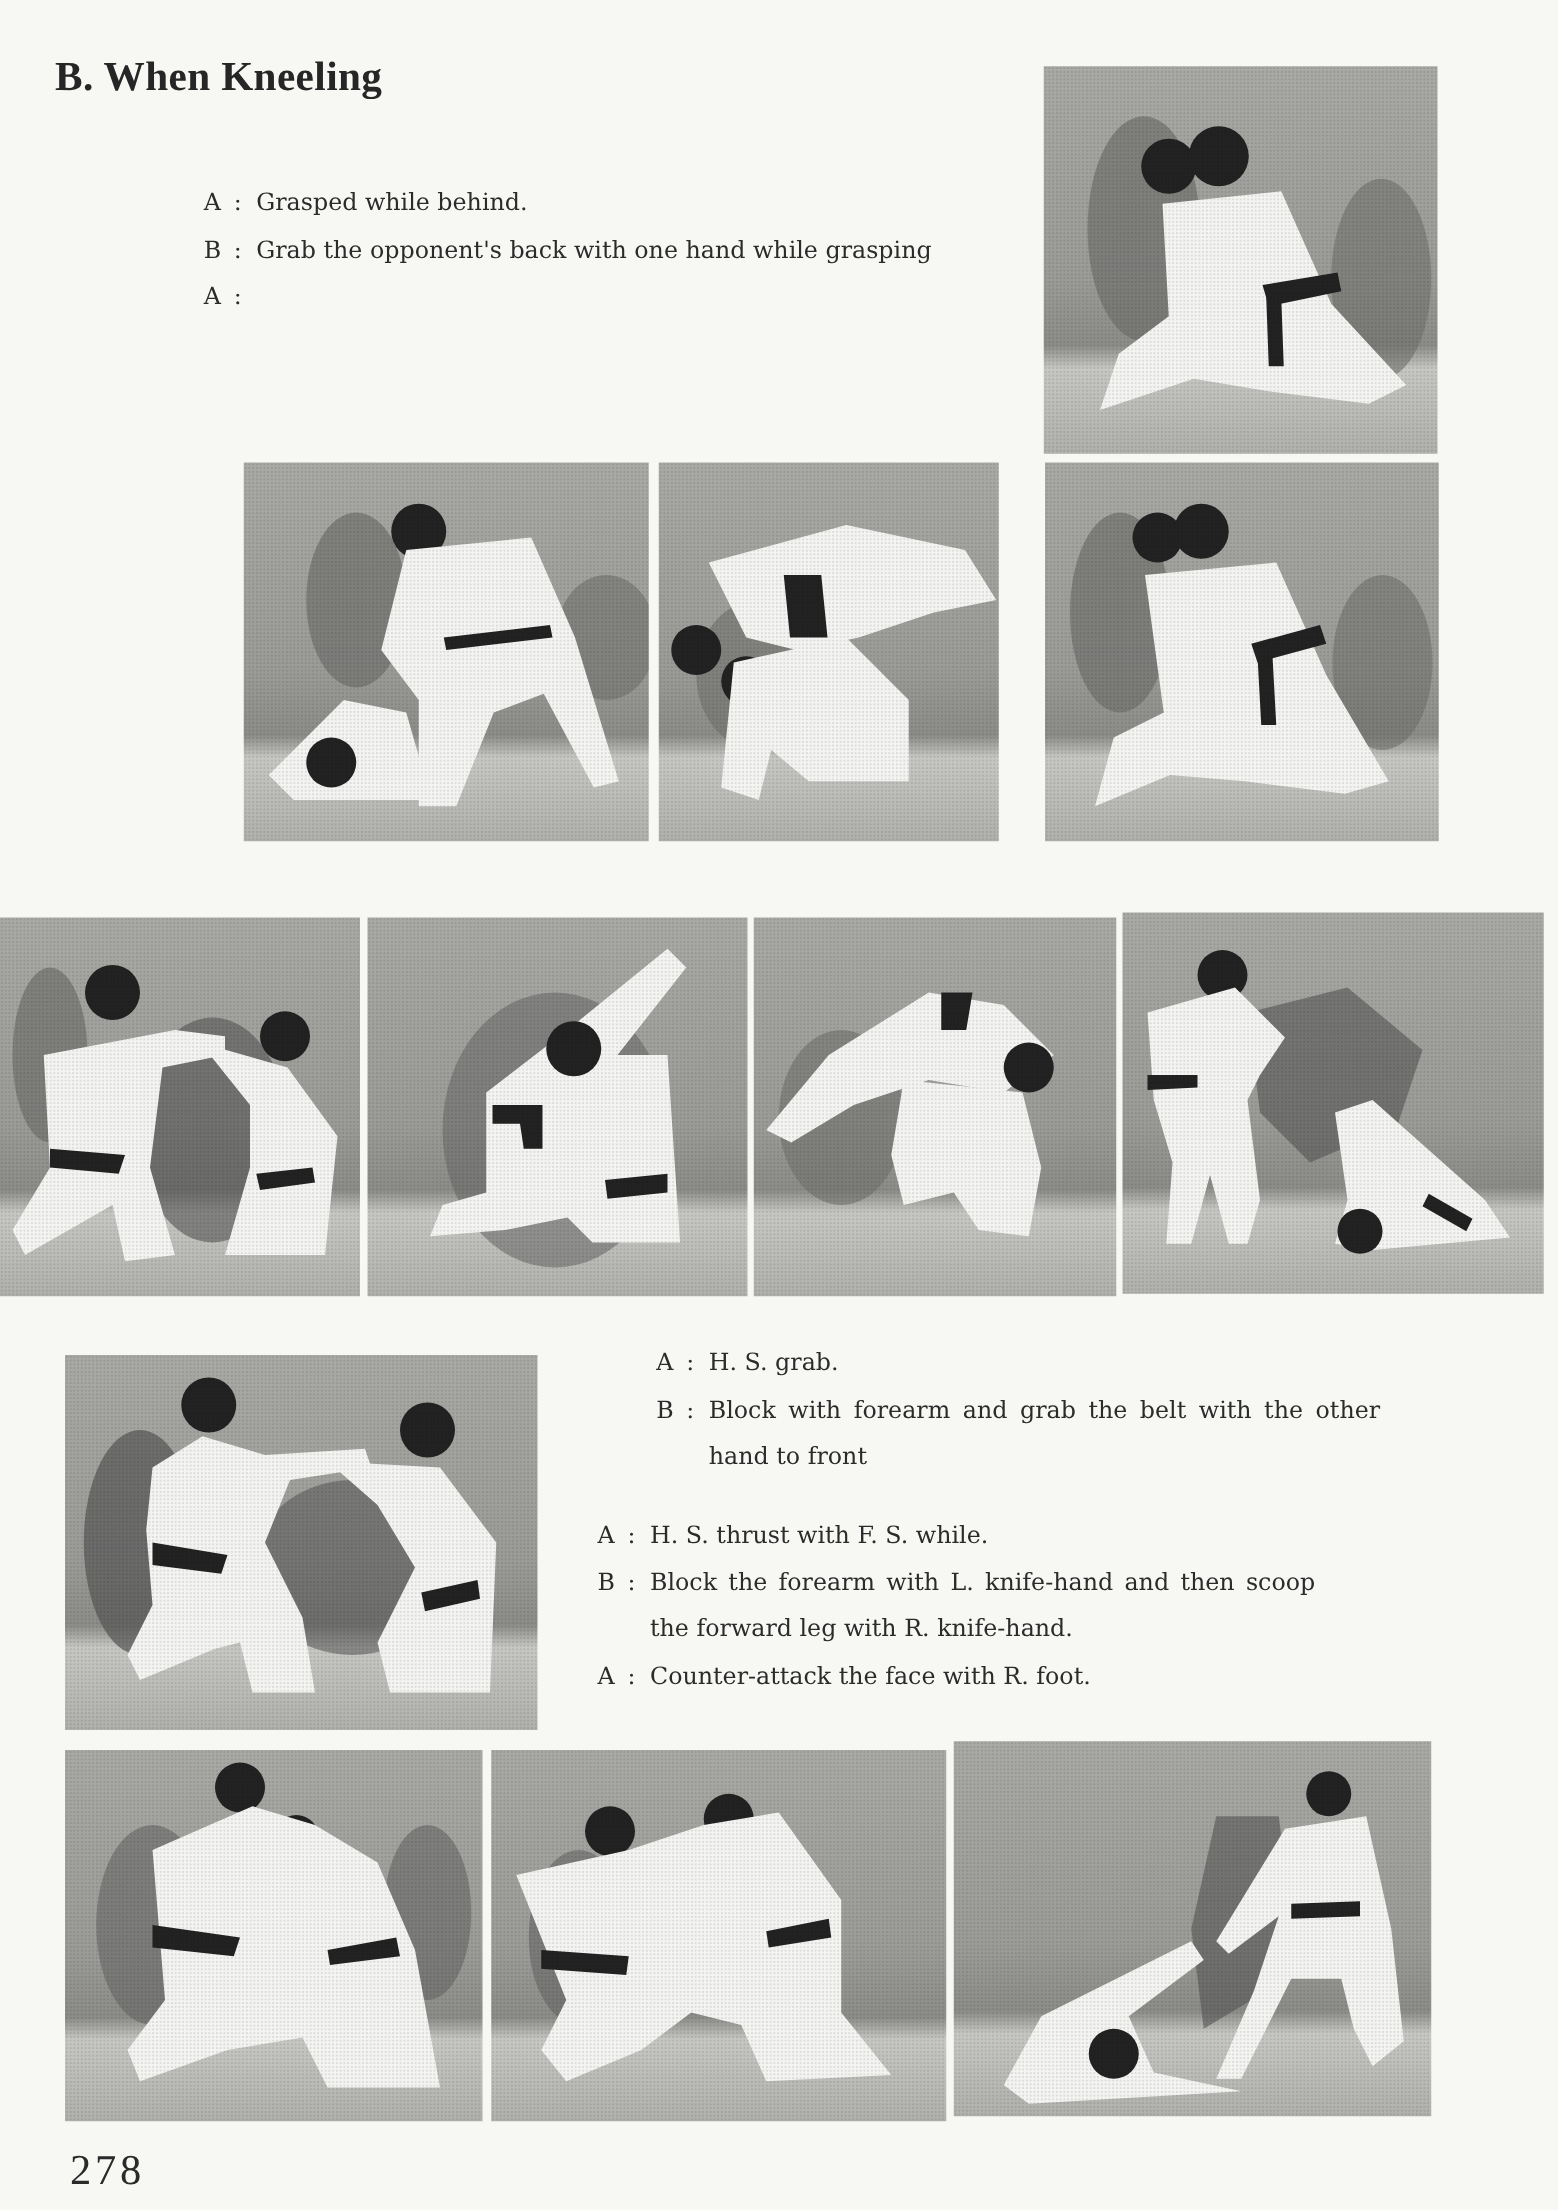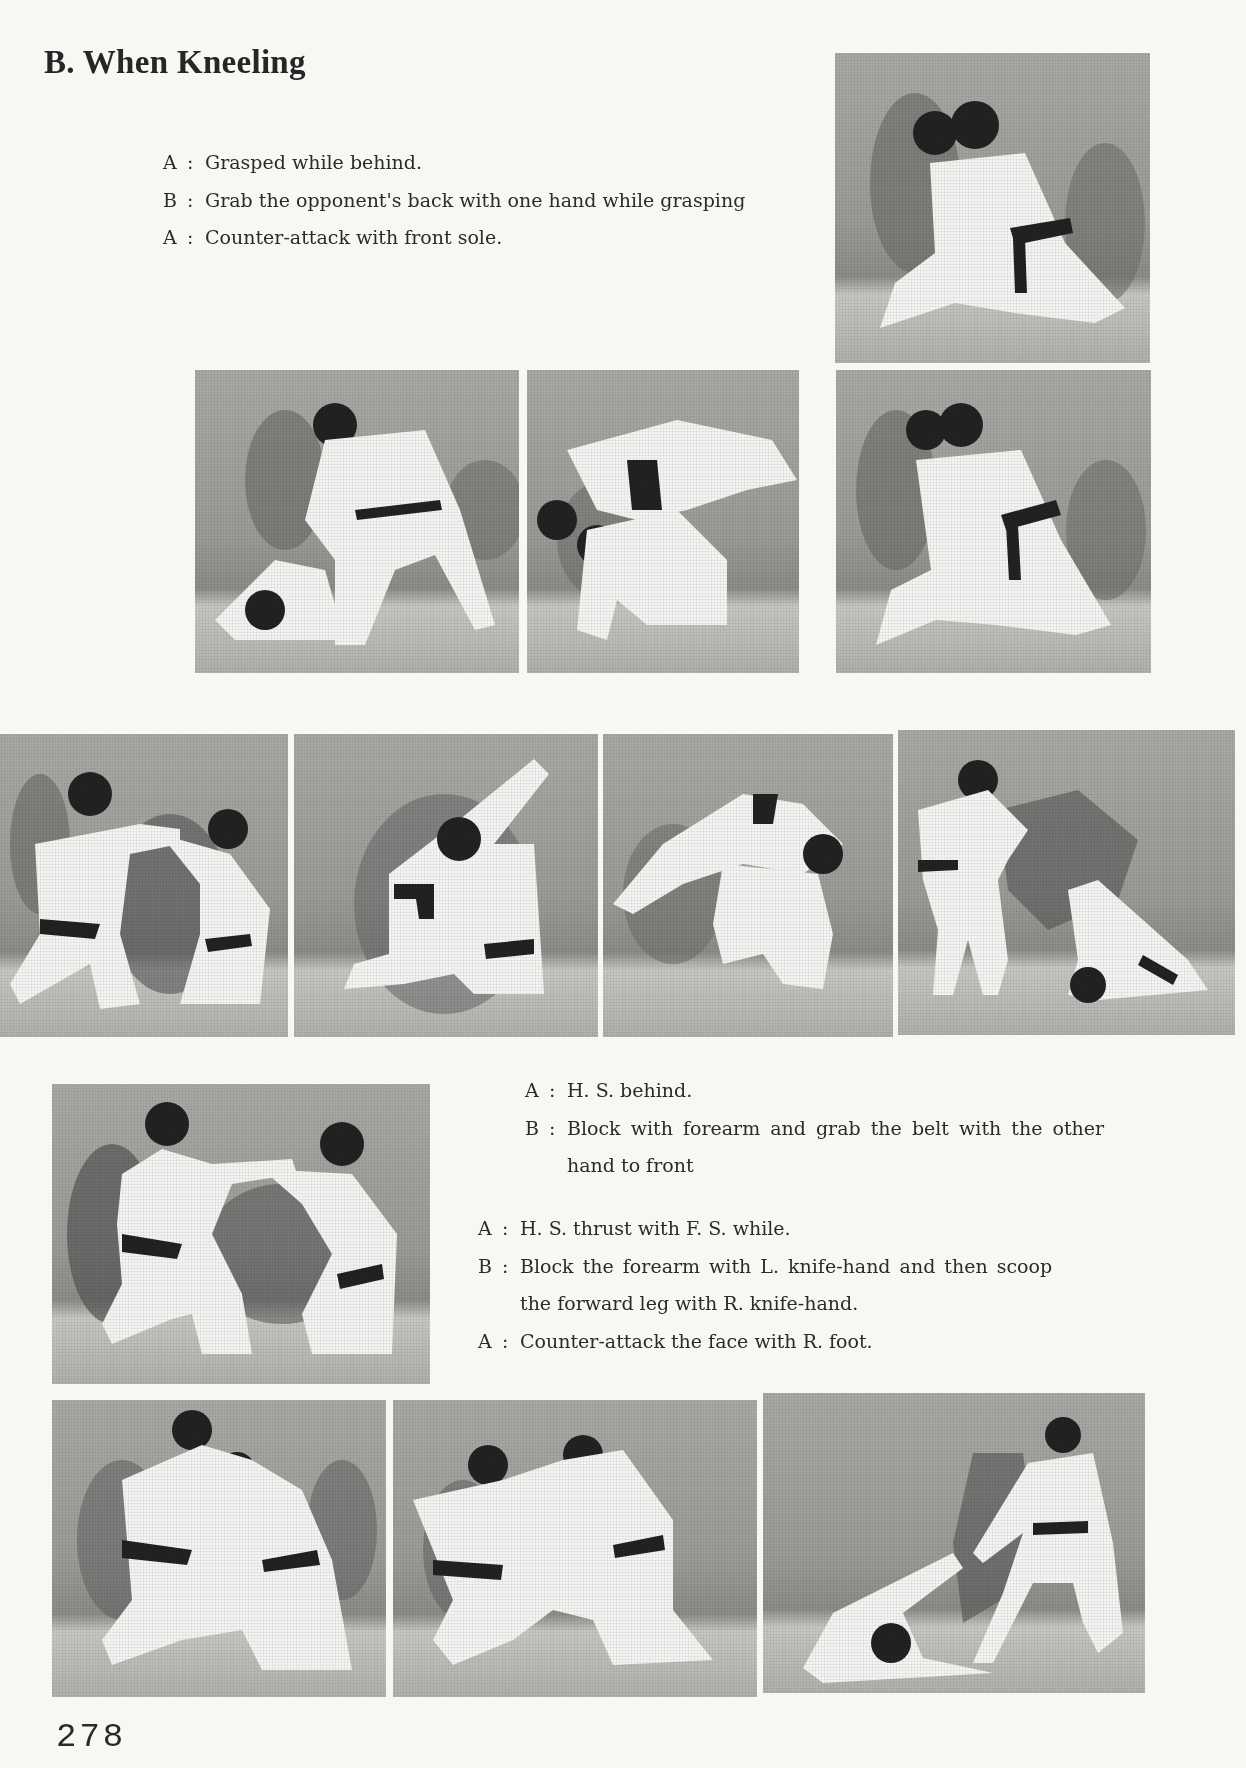--- a/index.html
+++ b/index.html
@@ -24,21 +24,21 @@
     background: linear-gradient(180deg, #a9a9a6 0%, #9b9b98 55%, #8c8c89 72%, #c7c7c4 78%, #b0b0ad 100%);
   }
   .photo::after {
     content: ""; position: absolute; inset: 0;
     background-image: radial-gradient(rgba(0,0,0,0.10) 0.8px, transparent 1.2px);
     background-size: 3px 3px; pointer-events: none;
   }
   .photo svg { position: absolute; inset: 0; width: 100%; height: 100%; }
   .page-number {
     position: absolute; left: 56px; top: 1718px;
-    font-family: Liberation Mono, monospace;
+    font-family: Liberation Serif, serif;
     font-size: 34px; letter-spacing: 3px; color: #2a2a2a;
   }
 </style>
 </head>
 <body>
 
 <div class="title">B. When Kneeling</div>
 
 <div class="text-block" style="left:163px; top:144px;">
   <div class="line">
@@ -47,29 +47,28 @@
     <span>Grasped while behind.</span>
   </div>
   <div class="line">
     <span class="speaker">B</span>
     <span class="colon">:</span>
     <span>Grab the opponent's back with one hand while grasping</span>
   </div>
   <div class="line">
     <span class="speaker">A</span>
     <span class="colon">:</span>
-    <span>Counter-attack with front sole.</span>
   </div>
 </div>
 
 <div class="text-block" style="left:525px; top:1072px;">
   <div class="line">
     <span class="speaker">A</span>
     <span class="colon">:</span>
-    <span>H. S. behind.</span>
+    <span>H. S. grab.</span>
   </div>
   <div class="line">
     <span class="speaker">B</span>
     <span class="colon">:</span>
     <span style="word-spacing:4px;">Block with forearm and grab the belt with the other</span>
   </div>
   <div class="line indent">
     <span>hand to front</span>
   </div>
 </div>

